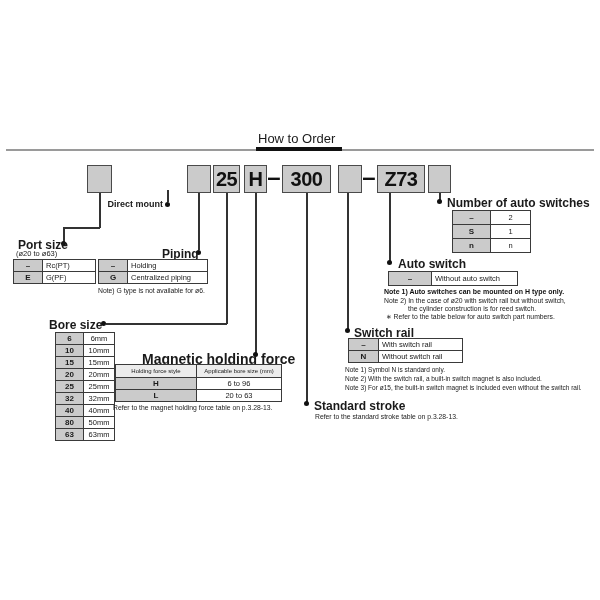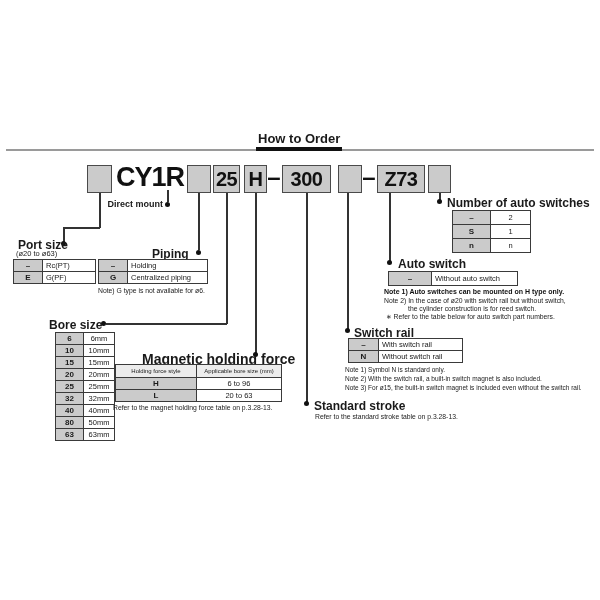--- a/index.html
+++ b/index.html
@@ -1,21 +1,21 @@
 <!DOCTYPE html>
 <html><head>
 <meta charset="utf-8">
 <style>
   html,body{margin:0;padding:0;background:#fff;}
   #canvas{
     position:relative;width:600px;height:600px;background:#ffffff;overflow:hidden;
     font-family:"Liberation Sans","DejaVu Sans",sans-serif;color:#1a1a1a;
   }
   .abs{position:absolute;}
-  .title{font-weight:bold;font-size:13px;}
+  .title{font-weight:normal;font-size:13px;}
   .rule-gray{background:#9a9a9a;height:2px;}
   .rule-black{background:#111;height:4px;}
   .gbox{
     background:#cbcbcb;border:1.5px solid #4a4a4a;box-sizing:border-box;
     display:flex;align-items:center;justify-content:center;
     font-weight:bold;font-size:20px;color:#111;letter-spacing:-0.5px;
   }
   .series{font-weight:bold;font-size:27px;letter-spacing:-1px;color:#111;}
   .sep{font-weight:bold;font-size:24px;text-align:center;width:20px;color:#111;}
   .vline{width:1.5px;background:#333;}
@@ -42,21 +42,20 @@
 </head>
 <body>
 
 <div id="canvas">
 
   <div class="abs title" style="left:258px;top:131px;">How to Order</div>
   <div class="abs rule-gray" style="left:6px;top:149px;width:588px;"></div>
   <div class="abs rule-black" style="left:256px;top:147px;width:86px;"></div>
 
   <div class="abs gbox" style="left:87px;top:165px;width:25px;height:28px;"></div>
-  <div class="abs series" style="left:116px;top:162px;">CY1R</div>
   <div class="abs gbox" style="left:187px;top:165px;width:24px;height:28px;"></div>
   <div class="abs gbox" style="left:213px;top:165px;width:27px;height:28px;">25</div>
   <div class="abs gbox" style="left:244px;top:165px;width:23px;height:28px;">H</div>
   <div class="abs sep" style="left:264px;top:163px;">–</div>
   <div class="abs gbox" style="left:282px;top:165px;width:49px;height:28px;">300</div>
   <div class="abs gbox" style="left:338px;top:165px;width:24px;height:28px;"></div>
   <div class="abs sep" style="left:359px;top:163px;">–</div>
   <div class="abs gbox" style="left:377px;top:165px;width:48px;height:28px;">Z73</div>
   <div class="abs gbox" style="left:428px;top:165px;width:23px;height:28px;"></div>
 
@@ -100,21 +99,21 @@
       <td class="code" style="width:24px;">–</td>
       <td style="width:46px;">Rc(PT)</td>
     </tr>
     <tr>
       <td class="code">E</td>
       <td>G(PF)</td>
     </tr>
   </tbody>
     </table>
 
-  <div class="abs sec-title" style="left:152px;top:247px;">Piping</div>
+  <div class="abs sec-title" style="left:162px;top:247px;">Piping</div>
   <table class="spec" style="left:98px;top:259px;">
     <tbody>
         <tr>
       <td class="code" style="width:24px;">–</td>
       <td style="width:73px;">Holding</td>
     </tr>
     <tr>
       <td class="code">G</td>
       <td>Centralized piping</td>
     </tr>

